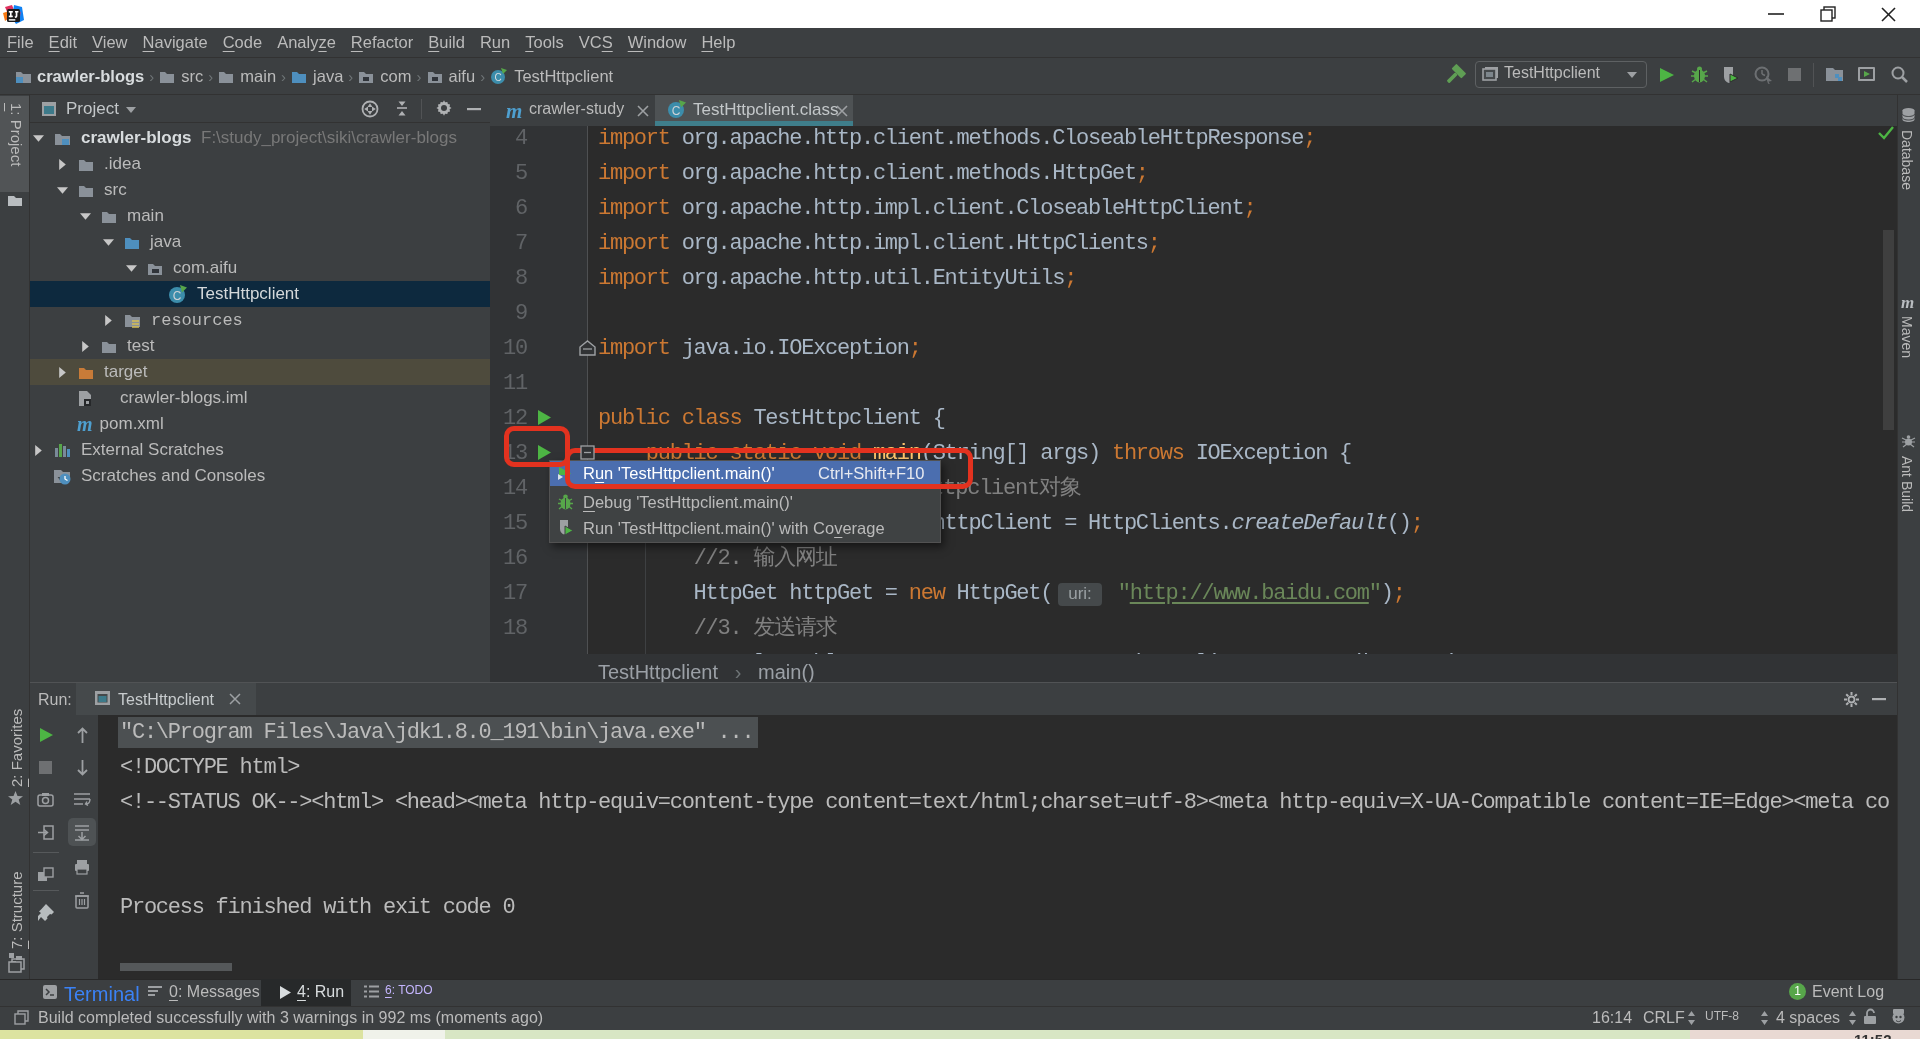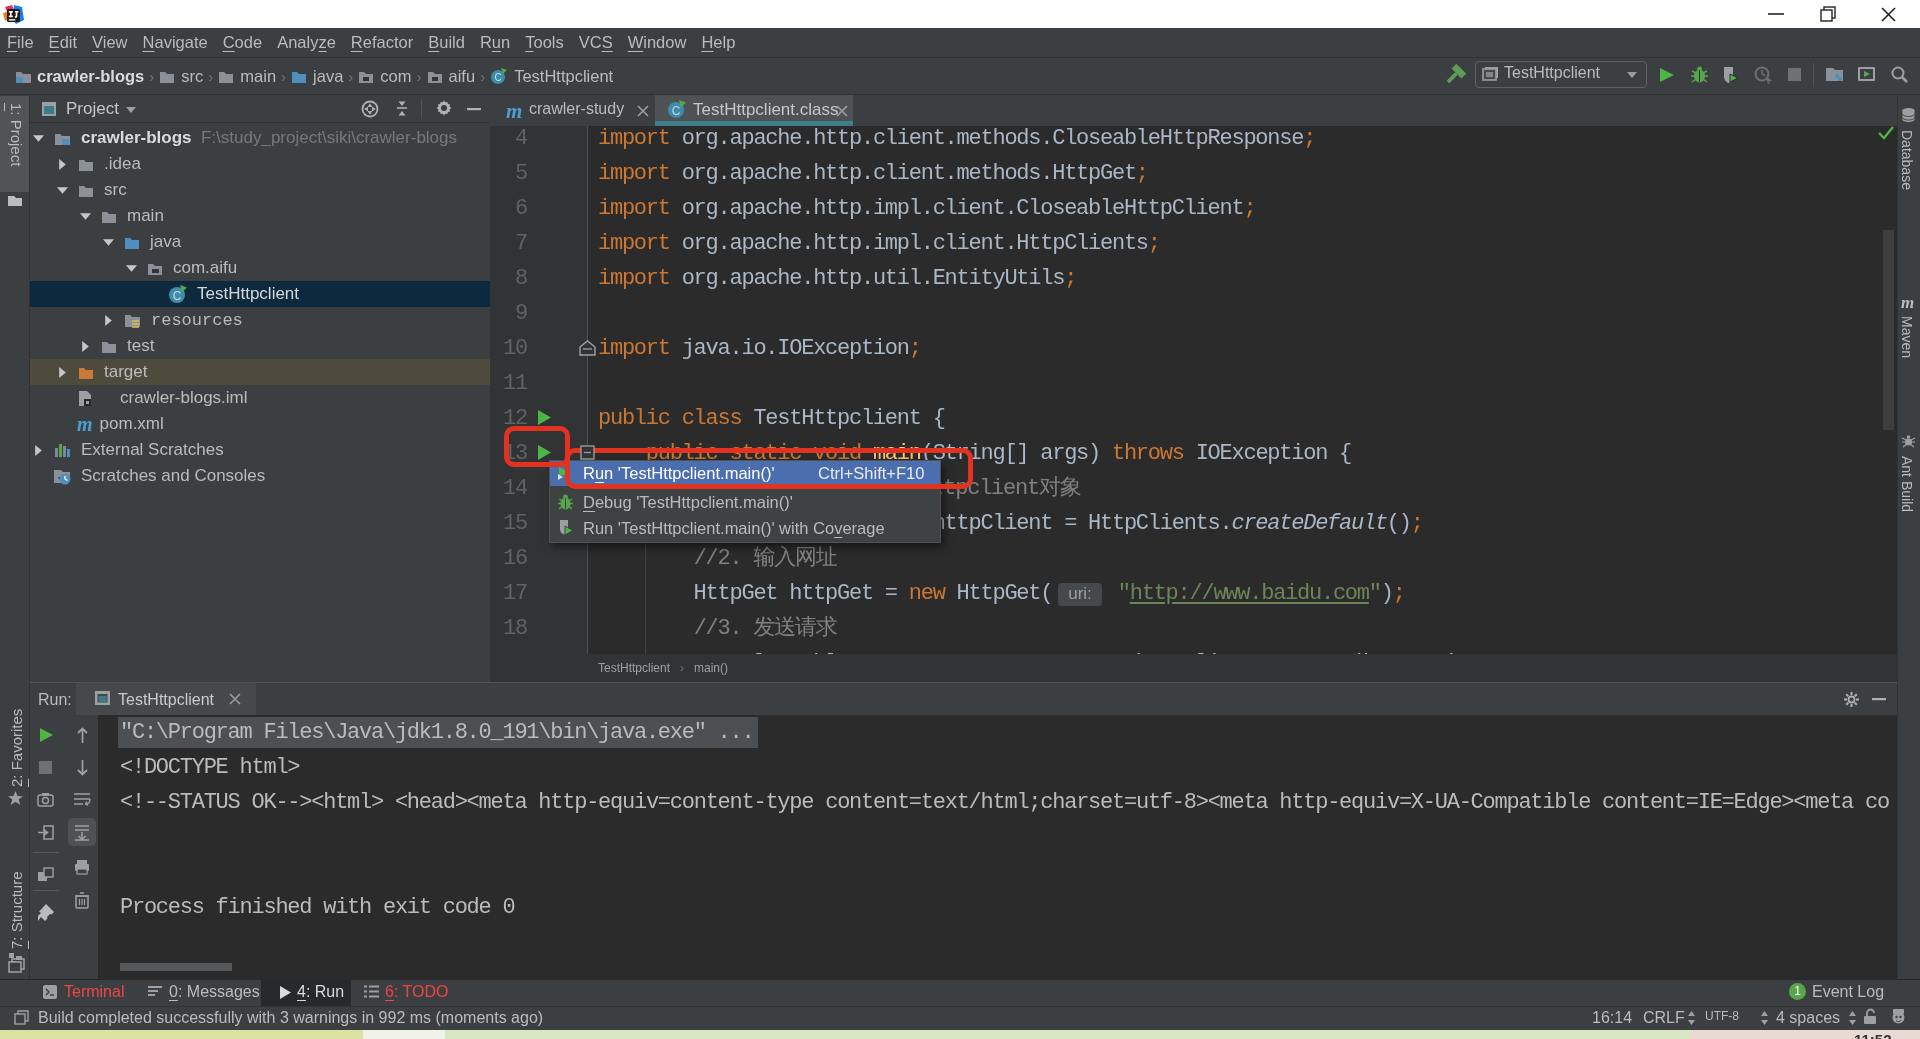--- a/index.html
+++ b/index.html
@@ -394,21 +394,21 @@
   <svg class="abs" style="left:557px;top:518px" width="18" height="18">
       <path d="M3 2h8v9c0 3-1.8 4.5-4 5.5-2.2-1-4-2.5-4-5.5z" fill="#9da0a3"></path>
       <path d="M8 8l8 4.5L8 17z" fill="#4db544" stroke="#3f4243" stroke-width="1"></path>
     </svg>
   <div class="abs" style="left:583px;top:519px;font-size:16.5px;color:#bbbbbb;">Run 'TestHttpclient.main()' with Co<span class="u">v</span>erage</div>
 
   <div class="abs" style="left:504px;top:426px;width:66px;height:41px;border:5px solid #e3321f;border-radius:10px;"></div>
   <div class="abs" style="left:565px;top:448px;width:408px;height:41px;border:5px solid #e3321f;border-radius:10px;"></div>
 
   <div class="abs" style="left:490px;top:654px;width:1407px;height:28px;background:#313335;"></div>
-  <div class="abs" style="left:598px;top:661px;font-size:12px;color:#9ba0a6;">TestHttpclient&nbsp;&nbsp;&nbsp;<span style="color:#6f7577">›</span>&nbsp;&nbsp;&nbsp;main()</div>
+  <div class="abs" style="left:598px;top:661px;font-size:20px;color:#9ba0a6;">TestHttpclient&nbsp;&nbsp;&nbsp;<span style="color:#6f7577">›</span>&nbsp;&nbsp;&nbsp;main()</div>
 
   <div class="abs" style="left:1897px;top:95px;width:23px;height:936px;background:#3c3f41;border-left:1px solid #323232;"></div>
   <svg class="abs" style="left:1901px;top:107px" width="15" height="16">
       <ellipse cx="7.5" cy="3.5" rx="6" ry="2.5" fill="#9da0a3"></ellipse>
       <path d="M1.5 3.5v9c0 1.4 2.7 2.5 6 2.5s6-1.1 6-2.5v-9" fill="#9da0a3"></path>
       <path d="M1.5 7c0 1.4 2.7 2.5 6 2.5s6-1.1 6-2.5M1.5 10.5c0 1.4 2.7 2.5 6 2.5s6-1.1 6-2.5" stroke="#3c3f41" stroke-width="1" fill="none"></path>
     </svg>
   <div class="abs" style="left:1899px;top:130px;writing-mode:vertical-rl;font-size:14px;color:#bbbbbb;">Database</div>
   <span class="abs" style="left:1901px;top:293px;font-family:'Liberation Serif';font-style:italic;font-weight:bold;font-size:17px;color:#b9bdc0;">m</span>
   <div class="abs" style="left:1899px;top:316px;writing-mode:vertical-rl;font-size:14px;color:#bbbbbb;">Maven</div>
@@ -505,35 +505,35 @@
     <div class="abs" style="left:120px;top:963px;width:112px;height:8px;background:#55585a;"></div>
   </div>
 
   <div class="abs" style="left:0;top:979px;width:1920px;height:27px;background:#3c3f41;border-top:1px solid #282828;"></div>
   <div id="statustabs">
     <svg class="abs" style="left:42px;top:984px" width="16" height="16">
         <rect x="1" y="1" width="14" height="14" rx="2" fill="#9da0a3"></rect>
         <path d="M4 5l3 3-3 3" fill="none" stroke="#3c3f41" stroke-width="1.5"></path>
         <path d="M8 11h4" stroke="#3c3f41" stroke-width="1.5"></path>
       </svg>
-    <div class="abs" style="left:64px;top:983px;font-size:16px;color:#ef4444;">Terminal</div>
+    <div class="abs" style="left:64px;top:983px;font-size:20px;color:#3b82f6;">Terminal</div>
     <svg class="abs" style="left:148px;top:986px" width="14" height="12">
         <path d="M0 1h14M0 5h10M0 9h7" stroke="#9da0a3" stroke-width="2"></path>
       </svg>
     <div class="abs" style="left:169px;top:983px;font-size:16px;color:#bbbbbb;"><span class="u">0</span>: Messages</div>
     <div class="abs" style="left:261px;top:979px;width:90px;height:27px;background:#27292a;"></div>
     <svg class="abs" style="left:279px;top:985px" width="13" height="15">
         <path d="M1 1l11 6.5L1 14z" fill="#d8dcde"></path>
       </svg>
     <div class="abs" style="left:297px;top:983px;font-size:16px;color:#d8dcde;"><span class="u">4</span>: Run</div>
     <svg class="abs" style="left:364px;top:985px" width="15" height="13">
         <path d="M0 1.5h3M0 6.5h3M0 11.5h3" stroke="#9da0a3" stroke-width="2"></path>
         <path d="M5 1.5h10M5 6.5h10M5 11.5h10" stroke="#9da0a3" stroke-width="2"></path>
       </svg>
-    <div class="abs" style="left:385px;top:983px;font-size:16px;color:#ef4444;"><span class="u">6</span>: TODO</div>
+    <div class="abs" style="left:385px;top:983px;font-size:12px;color:#c4b5fd;"><span class="u">6</span>: TODO</div>
     <div class="abs" style="left:1789px;top:983px;width:17px;height:17px;border-radius:9px;background:#57a64a;color:#fff;font-size:12px;text-align:center;line-height:17px;">1</div>
     <div class="abs" style="left:1812px;top:983px;font-size:16px;color:#bbbbbb;">Event Log</div>
   </div>
 
   <svg class="abs" style="left:1862px;top:1008px;z-index:5" width="16" height="17">
       <rect x="2" y="8" width="12" height="8" rx="1" fill="#9da0a3"></rect>
       <path d="M5 8V5a3.5 3.5 0 017 0" fill="none" stroke="#9da0a3" stroke-width="1.8"></path>
     </svg>
   <svg class="abs" style="left:1890px;top:1008px;z-index:5" width="17" height="17">
       <circle cx="8.5" cy="9.5" r="6" fill="#9da0a3"></circle>

